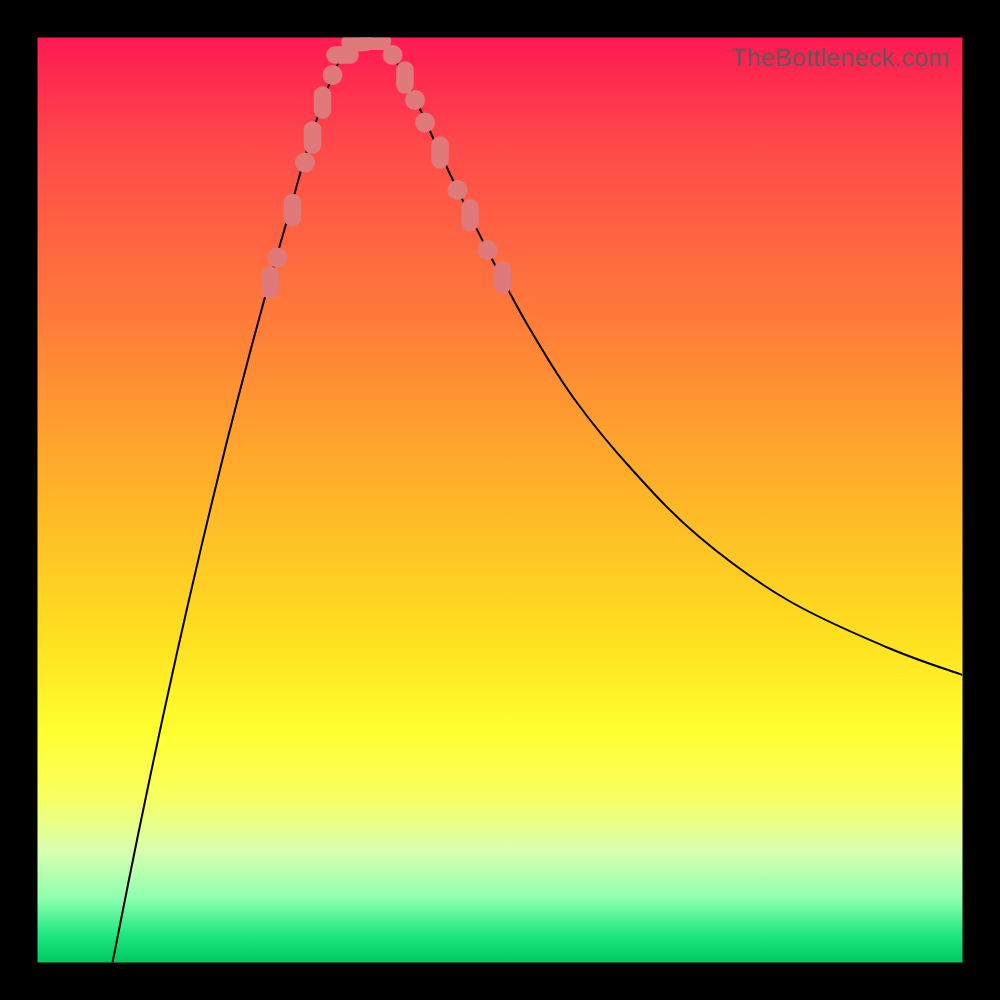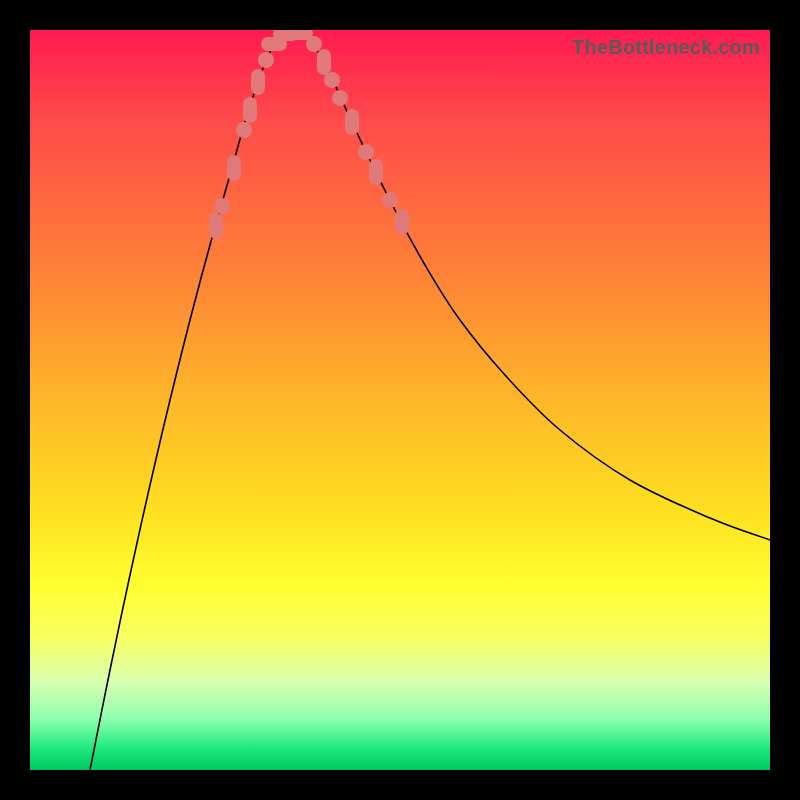--- a/index.html
+++ b/index.html
@@ -29,21 +29,21 @@
       #90ffb0 93%,
       #20e880 97%,
       #00c860 100%);
   }
   .watermark {
     position: absolute;
     top: 6px;
     right: 10px;
     color: #5a5a5a;
     font-size: 20px;
-    font-weight: 700;
+    font-weight: 400;
     letter-spacing: 0.2px;
     z-index: 5;
   }
   svg.plot {
     position: absolute;
     left: 0;
     top: 0;
     width: 740px;
     height: 740px;
   }

